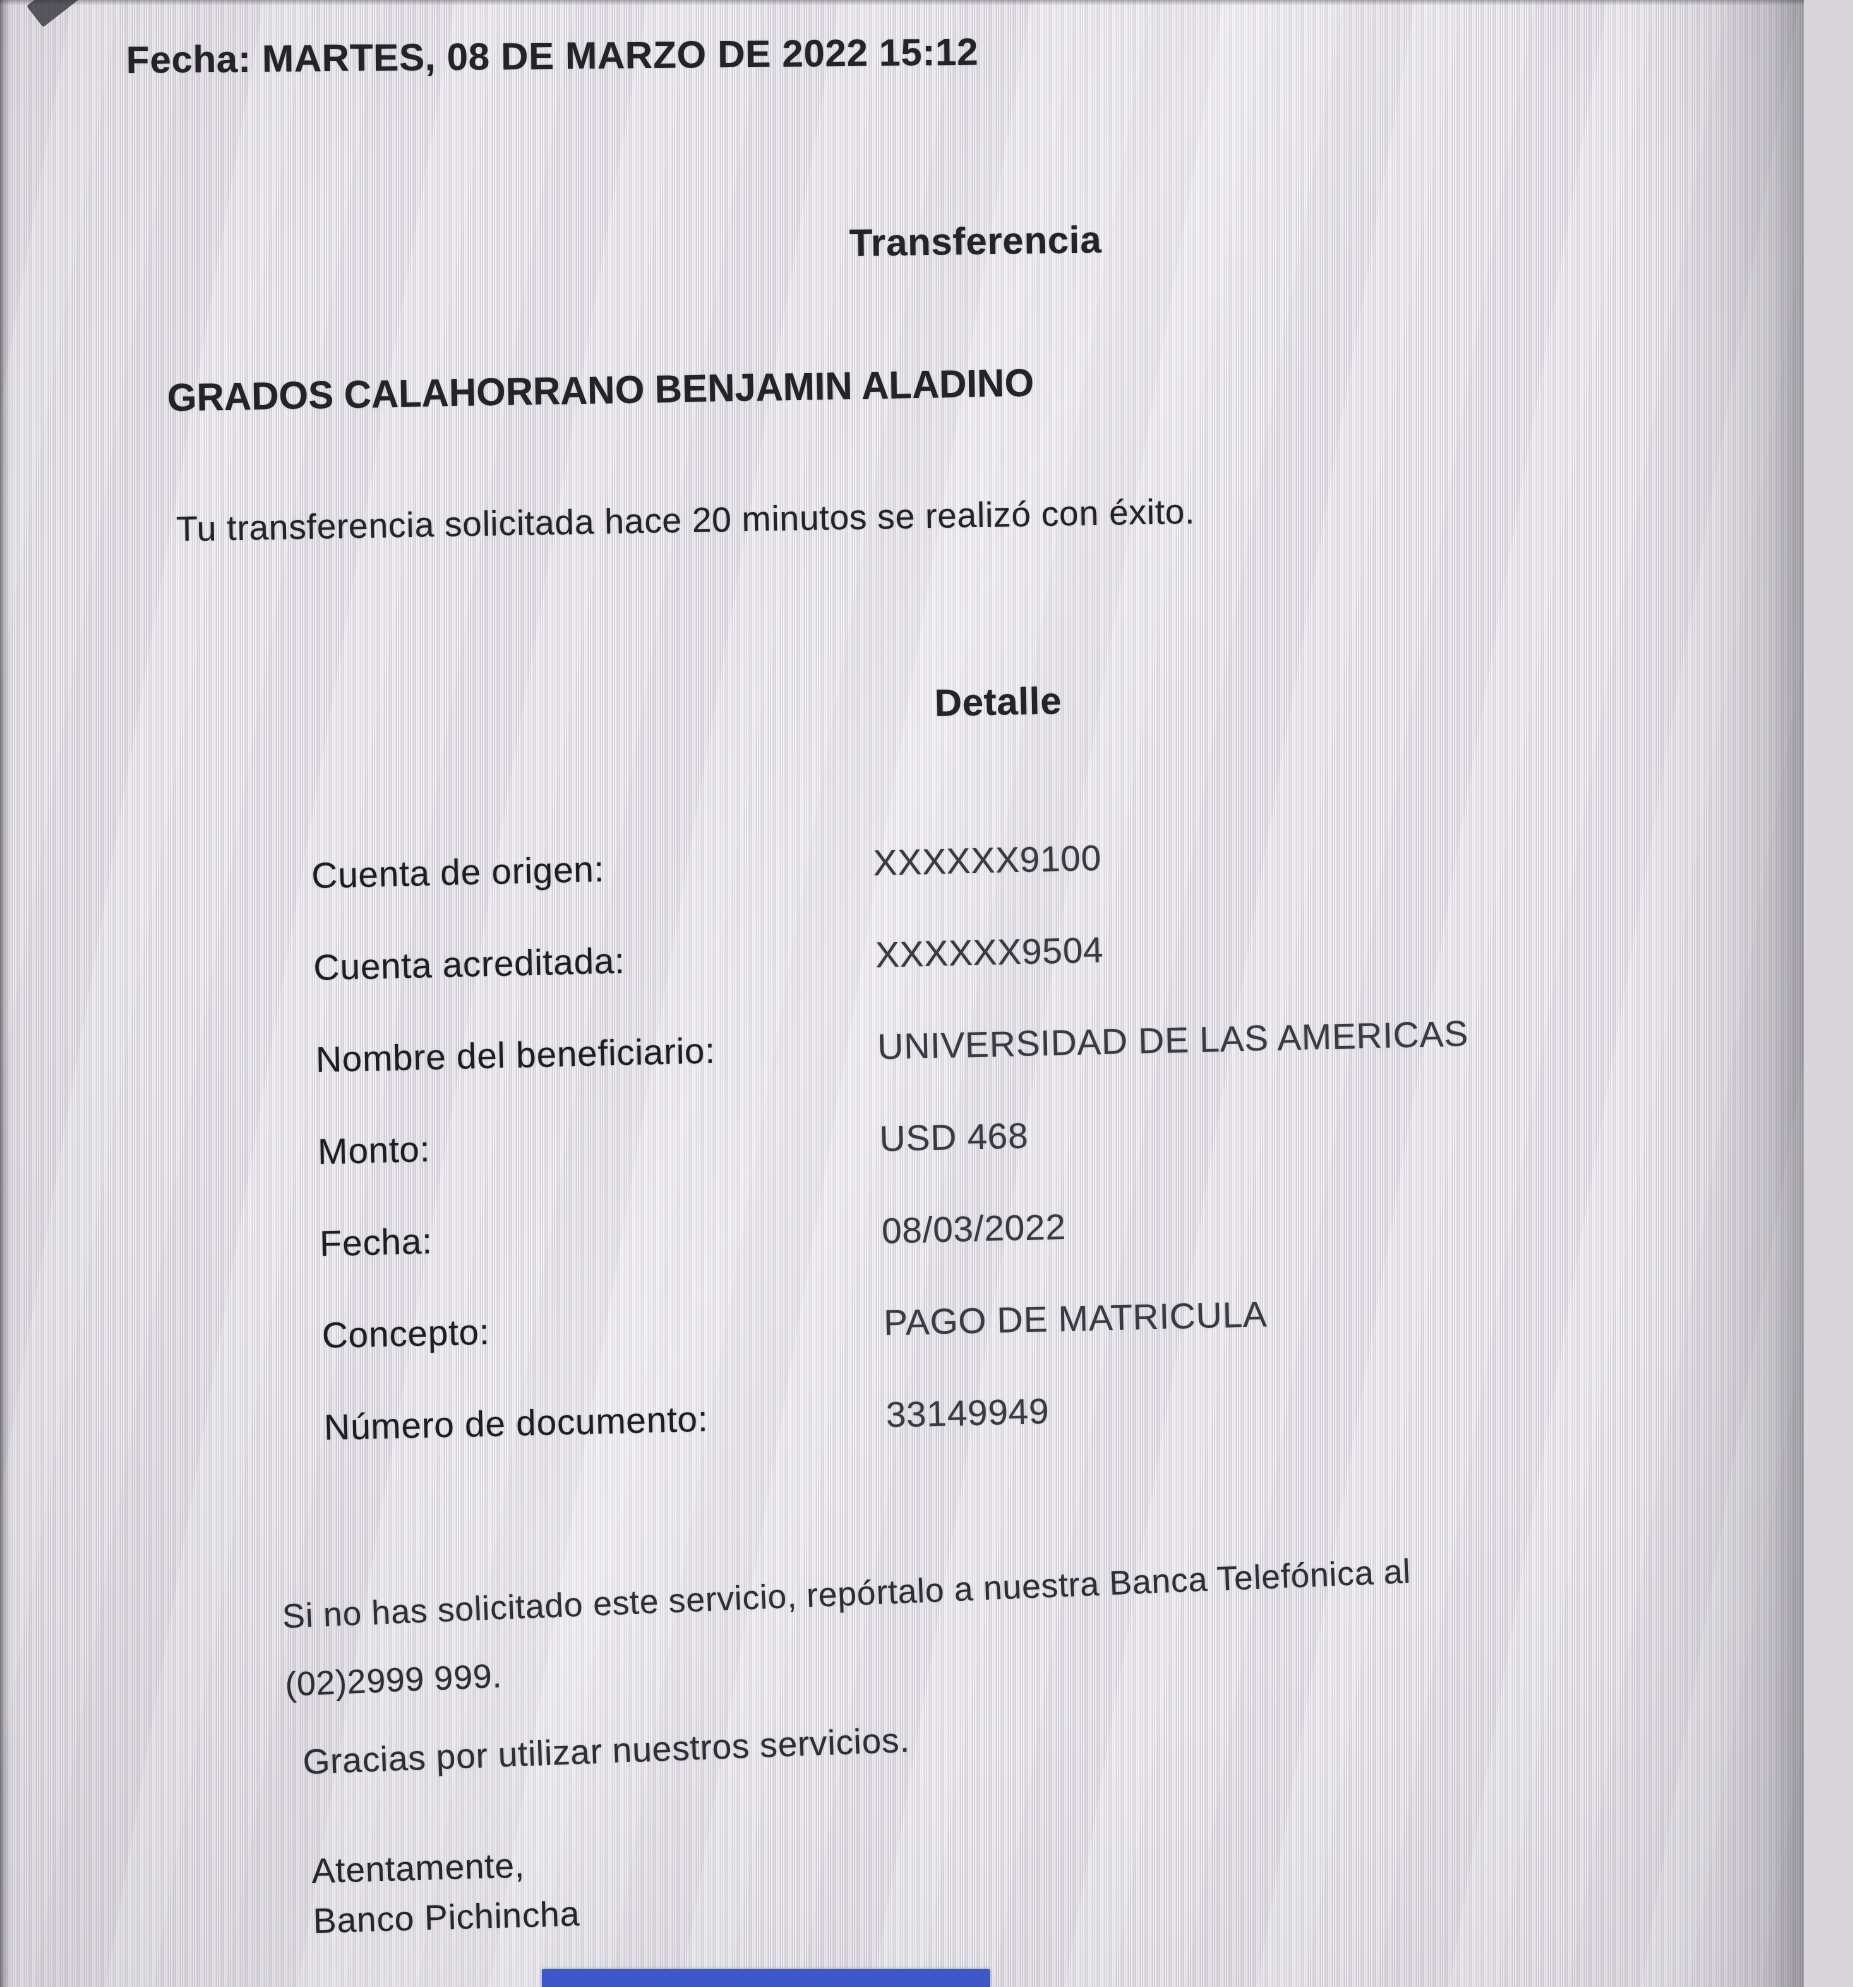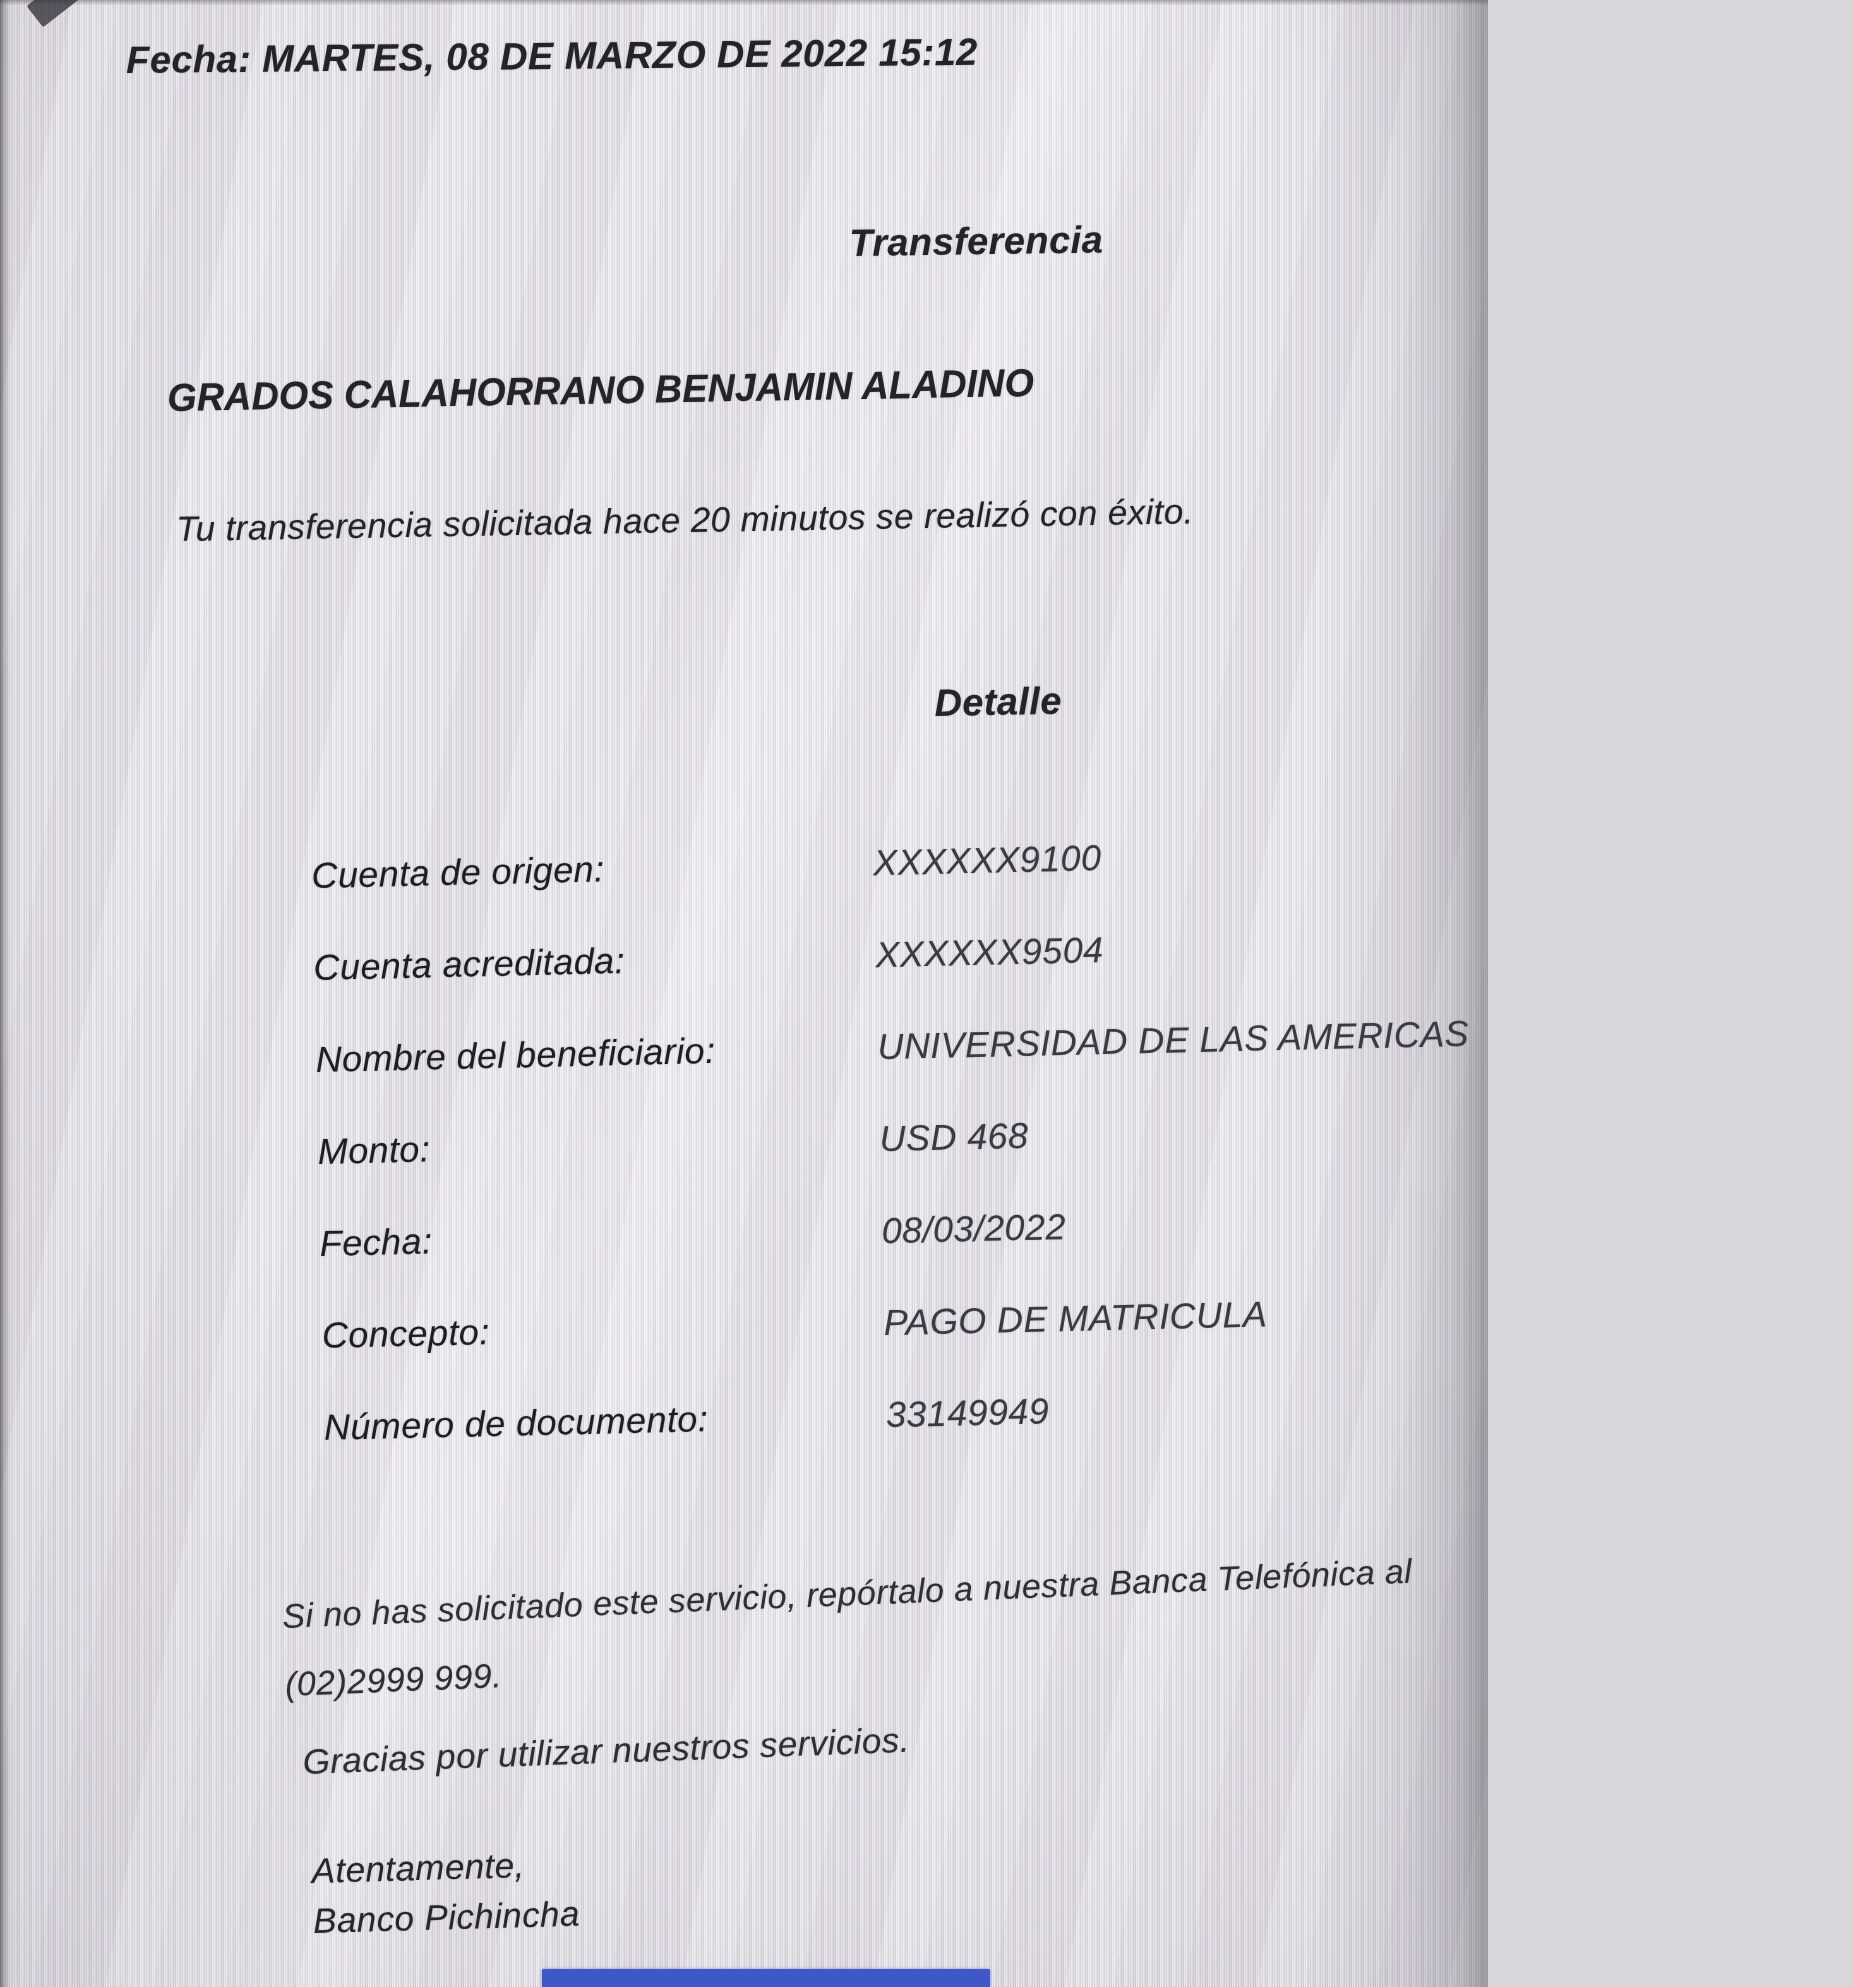--- a/index.html
+++ b/index.html
@@ -4,32 +4,31 @@
 <style>
   html, body {
     margin: 0;
     padding: 0;
     background: #d8d6da;
     font-family: "Liberation Sans", sans-serif;
   }
 
   .photo {
     position: relative;
-    width: 1488px;
+    width: 1804px;
     height: 1987px;
     overflow: hidden;
     background-color: #e8e6ea;
     
     background-image:
       repeating-linear-gradient(90deg,
         #d7d3db 0px, #d7d3db 0.8px,
         #f3f1f5 0.8px, #f3f1f5 1.6px,
         #e5e2e8 1.6px, #e5e2e8 2.4px);
     color: #232328;
-    font-style: italic;
   }
 
   
   .shade {
     position: absolute;
     inset: 0;
     pointer-events: none;
     background:
       
       linear-gradient(90deg, rgba(38,36,44,0.55) 0px, rgba(38,36,44,0.15) 5.5px, rgba(38,36,44,0) 12.6px),

